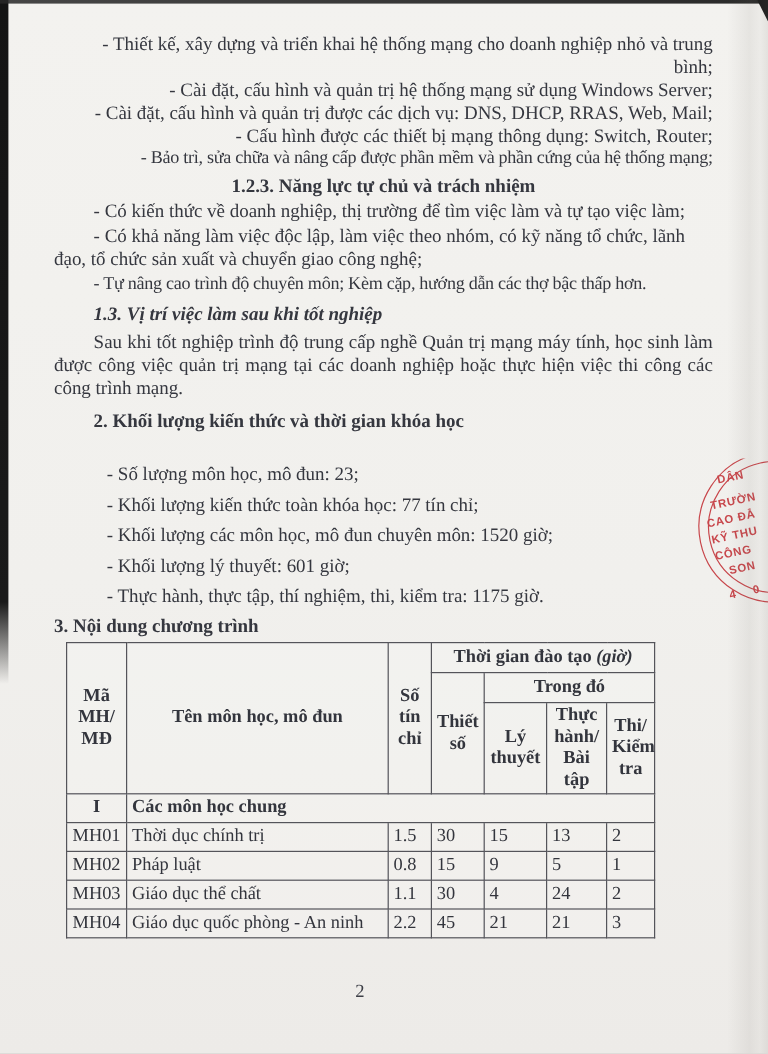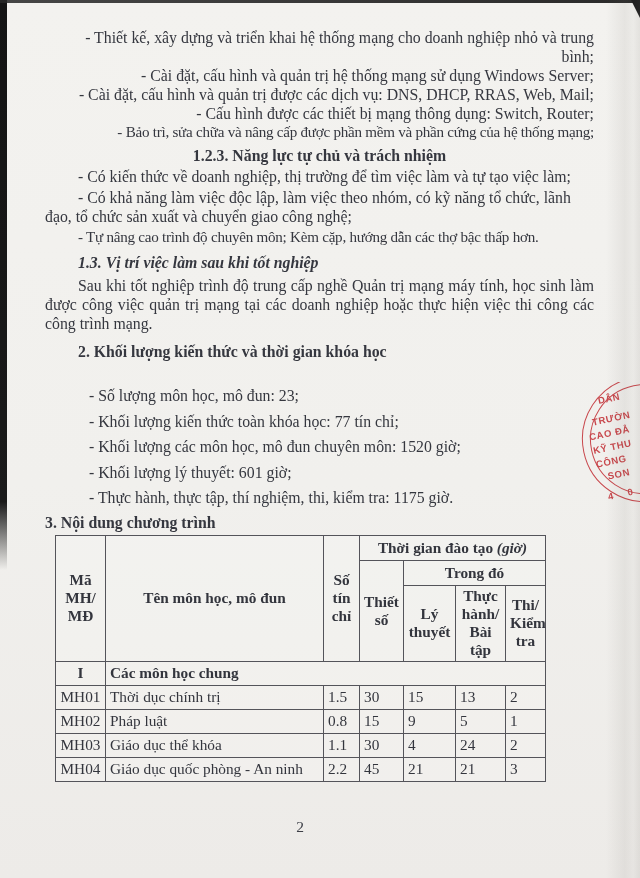--- a/index.html
+++ b/index.html
@@ -177,21 +177,21 @@
         <td class="c-code">MH02</td>
         <td class="c-name">Pháp luật</td>
         <td class="c-num">0.8</td>
         <td class="c-num">15</td>
         <td class="c-num">9</td>
         <td class="c-num">5</td>
         <td class="c-num">1</td>
       </tr>
       <tr class="data-row">
         <td class="c-code">MH03</td>
-        <td class="c-name">Giáo dục thể khóa</td>
+        <td class="c-name">Giáo dục thể chất</td>
         <td class="c-num">1.1</td>
         <td class="c-num">30</td>
         <td class="c-num">4</td>
         <td class="c-num">24</td>
         <td class="c-num">2</td>
       </tr>
       <tr class="data-row">
         <td class="c-code">MH04</td>
         <td class="c-name">Giáo dục quốc phòng - An ninh</td>
         <td class="c-num">2.2</td>

